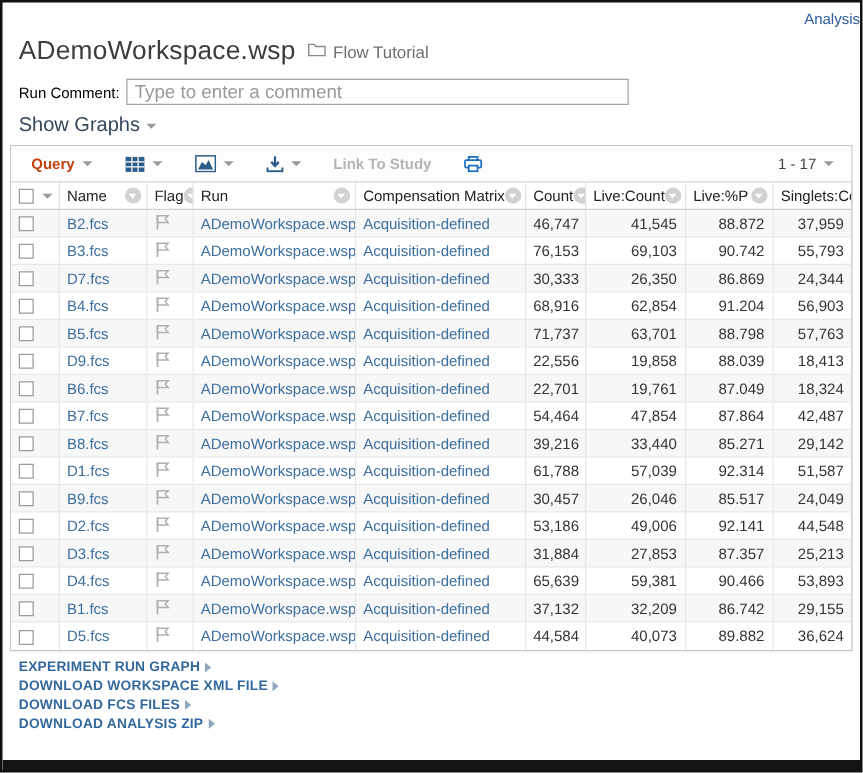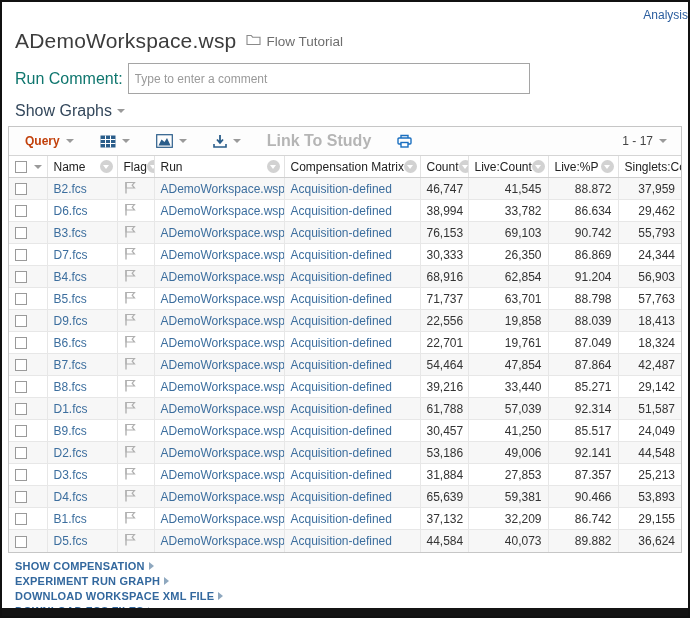--- a/index.html
+++ b/index.html
@@ -25,26 +25,26 @@
   }
   .page-title { font-size:21px; font-weight:normal; color:#3c3c3c; letter-spacing:0.2px; }
   .project-link {
     display:flex; align-items:center; gap:5px;
     font-size:13.5px; color:#6e6e6e; cursor:pointer; text-decoration:none;
   }
   .comment-row {
     margin:10px 0 0 13px;
     display:flex; align-items:center;
   }
-  .comment-label { font-size:16px; color:#0f766e; }
+  .comment-label { font-size:12px; color:#000000; }
   .comment-input {
     margin-left:5px;
-    width:402px; height:31px;
+    width:402px; height:21px;
     border:1px solid #a5a5a5;
-    font-size:12px; padding:0 6px;
+    font-size:15px; padding:0 6px;
     font-family:"Liberation Sans","DejaVu Sans",sans-serif;
     color:#333;
   }
   .comment-input::placeholder { color:#9a9a9a; }
   .show-graphs {
     margin:8px 0 0 13px;
     font-size:16px; color:#33475b;
     display:inline-flex; align-items:center; gap:5px;
     cursor:pointer; text-decoration:none;
   }
@@ -72,21 +72,21 @@
     padding:0 14px 0 16px;
     gap:26px;
     background:#fdfdfd;
   }
   .tool-item {
     display:inline-flex; align-items:center; gap:6px;
     cursor:pointer;
     font-size:12px; font-weight:bold; color:#c2410c;
   }
   .tool-item svg { display:block; }
-  .tool-label-disabled { color:#b5b5b5; font-weight:bold; font-size:16px; }
+  .tool-label-disabled { color:#b5b5b5; font-weight:bold; font-size:12px; }
   .pagination {
     margin-left:auto;
     display:inline-flex; align-items:center; gap:6px;
     font-size:12px; color:#444; cursor:pointer;
   }
   
   table { width:100%; border-collapse:collapse; table-layout:fixed; font-size:12px; }
   th, td { overflow:hidden; white-space:nowrap; }
   thead th {
     height:22px;
@@ -340,46 +340,20 @@
     </td>
     <td>
       <a>Acquisition-defined</a>
     </td>
     <td class="num">46,747</td>
     <td class="num">41,545</td>
     <td class="num">88.872</td>
     <td class="num">37,959</td>
   </tr>
 
-  <tr>
-    <td>
-      <input type="checkbox" style="">
-    </td>
-    <td>
-      <a>D6.fcs</a>
-    </td>
-    <td>
-      <span>
-        <svg width="12" height="13" viewBox="0 0 12 13">
-                <path d="M2 12.5V1" stroke="#b0b0b0" stroke-width="1.4"></path>
-                <path d="M2 1.5h8.5L8.2 4.2 10.5 7H2z" fill="none" stroke="#b0b0b0" stroke-width="1.2"></path>
-              </svg>
-      </span>
-    </td>
-    <td>
-      <a>ADemoWorkspace.wsp</a>
-    </td>
-    <td>
-      <a>Acquisition-defined</a>
-    </td>
-    <td class="num">38,994</td>
-    <td class="num">33,782</td>
-    <td class="num">86.634</td>
-    <td class="num">29,462</td>
-  </tr>
 
   <tr>
     <td>
       <input type="checkbox" style="">
     </td>
     <td>
       <a>B3.fcs</a>
     </td>
     <td>
       <span>
@@ -632,21 +606,21 @@
               </svg>
       </span>
     </td>
     <td>
       <a>ADemoWorkspace.wsp</a>
     </td>
     <td>
       <a>Acquisition-defined</a>
     </td>
     <td class="num">30,457</td>
-    <td class="num">41,250</td>
+    <td class="num">26,046</td>
     <td class="num">85.517</td>
     <td class="num">24,049</td>
   </tr>
 
   <tr>
     <td>
       <input type="checkbox" style="">
     </td>
     <td>
       <a>D2.fcs</a>
@@ -779,24 +753,20 @@
     <td class="num">36,624</td>
   </tr>
 </tbody>
   </table>
 </div>
 
 
 
 
 <div class="footer-links">
-  <a class="footer-link">
-    <span>SHOW COMPENSATION</span>
-      <i class="arrow-right"></i>
-  </a>
   <a class="footer-link">
     <span>EXPERIMENT RUN GRAPH</span>
       <i class="arrow-right"></i>
   </a>
   <a class="footer-link">
     <span>DOWNLOAD WORKSPACE XML FILE</span>
       <i class="arrow-right"></i>
   </a>
   <a class="footer-link">
     <span>DOWNLOAD FCS FILES</span>

